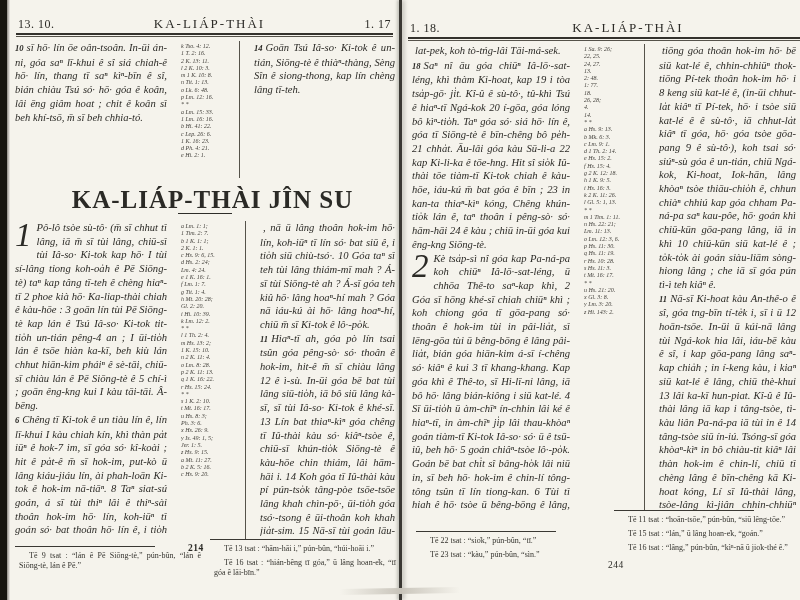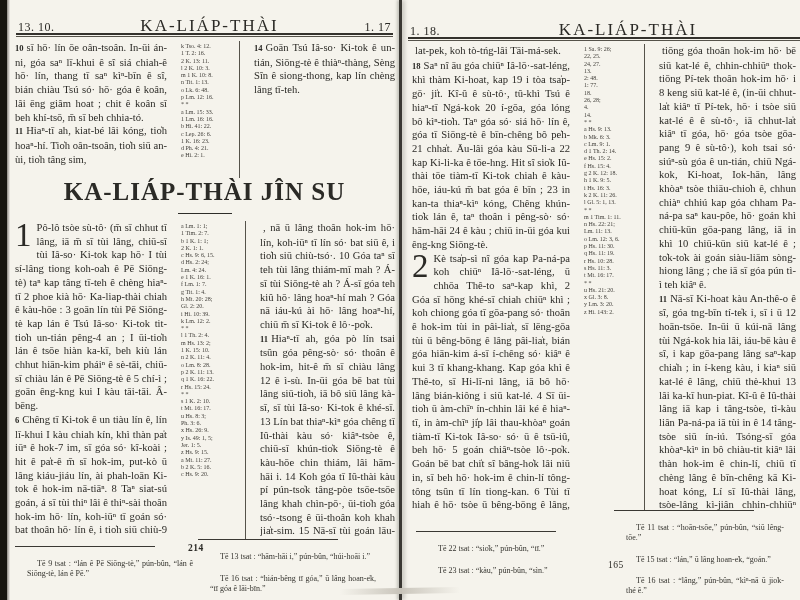--- a/index.html
+++ b/index.html
@@ -13,48 +13,48 @@
   .sheet{position:relative;width:800px;height:600px;background:#0ea5e9;}
   .edge{position:absolute;left:0;top:0;width:7px;height:600px;background:#17160f;}
   .edge2{position:absolute;left:7px;top:0;width:3px;height:600px;background:linear-gradient(90deg,#8d8a82,#f3f1ea);}
   .gutter{position:absolute;left:399px;top:0;width:3px;height:600px;background:#3a3833;box-shadow:2px 0 4px rgba(60,58,50,.35), -2px 0 3px rgba(60,58,50,.25);}
   .page{position:absolute;top:0;height:600px;background:#f5f3ec;}
   .page.left{left:10px;width:389px;}
   .page.right{left:402px;width:452px;}
 
   .running-head{position:absolute;top:16px;left:8px;right:8px;display:flex;justify-content:space-between;align-items:baseline;font-size:12px;letter-spacing:.5px;}
   .page.right .running-head{top:20px;}
-  .running-head .book{letter-spacing:2px;font-size:17px;}
+  .running-head .book{letter-spacing:2px;font-size:13px;}
   .headrule{position:absolute;left:6px;right:6px;border-top:2px solid #33312c;}
   .headrule:after{content:"";display:block;margin-top:1px;border-top:1px solid #55524a;}
   .page.left .headrule{top:33px;}
   .page.right .headrule{top:37px;}
 
-  .cols{position:absolute;display:grid;column-gap:14px;overflow:hidden;}
+  .cols{position:absolute;display:grid;column-gap:14px;overflow:hidden;font-style:italic;}
   .page.left .cols{left:5px;width:380px;}
   .cols.topsec{top:41px;height:137px;grid-template-columns:152px 44px 1px 1fr;}
   .cols.ch1{top:221px;height:318px;grid-template-columns:152px 50px 1px 1fr;}
   .page.right .cols.mainsec{top:44px;left:10px;width:384px;height:466px;grid-template-columns:158px 46px 1px 1fr;}
 
   .txt{font-size:10.6px;line-height:13.7px;text-align:justify;overflow:hidden;}
   .txt p{margin:0;}
   .vn{font-weight:700;font-size:8.6px;padding-right:3px;}
   .vrule{background:#55524a;width:1px;}
   .refs{font-size:6px;line-height:7.3px;color:#403e39;white-space:pre-line;overflow:hidden;padding-top:2px;text-align:left;}
 
-  .booktitle{position:absolute;top:178px;left:0;width:100%;margin:0;text-align:center;font-size:25px;font-weight:700;letter-spacing:1px;}
+  .booktitle{position:absolute;top:178px;left:0;width:100%;margin:8px;text-align:center;font-size:25px;font-weight:700;letter-spacing:1px;}
   .titlerule{position:absolute;top:213px;left:calc(50% - 27px);width:54px;border-top:1.5px solid #2e2d29;}
 
   .dropcap{float:left;font-size:33px;line-height:27px;font-weight:400;margin:1px 5px 0 0;}
 
   .fnblock{position:absolute;background:#f5f3ec;font-size:8px;line-height:9.8px;text-align:justify;color:#34332e;}
   .fnblock .fnrule{border-top:1px solid #3a3833;width:140px;margin-bottom:2px;}
-  .fnblock p{margin:12px;text-indent:10px;}
+  .fnblock p{margin:4px;text-indent:10px;}
   .fn-l1{left:5px;top:546px;width:190px;}
-  .fn-l2{left:188px;top:539px;width:190px;}
+  .fn-l2{left:200px;top:539px;width:190px;}
   .fn-r1{left:14px;top:531px;width:196px;}
   .fn-r2{left:212px;top:510px;width:182px;}
 
   .pgnum{position:absolute;font-size:9.5px;letter-spacing:.5px;}
   .pg-214{left:178px;top:543px;font-weight:bold;}
   .pg-215{left:206px;top:560px;}
   .smudge{position:absolute;left:340px;top:588px;width:120px;height:6px;background:linear-gradient(90deg,transparent,#c9c5bb,transparent);transform:rotate(-1deg);}
 </style>
 </head>
 <body>
@@ -67,21 +67,20 @@
     <header class="running-head">
       <span>13. 10.</span>
       <span class="book">KA-LIÁP-THÀI</span>
       <span>1. 17</span>
     </header>
     <div class="headrule"></div>
 
     <div class="cols topsec">
       <div class="txt">
         <p class="vs"><span class="vn">10</span><span>sī hō· lín ōe oân-tsoân. In-ūi án-ni, góa saⁿ lī-khui ê sî siá chiah-ê hō· lín, thang tī saⁿ kìⁿ-bīn ê sî, bián chiàu Tsú só· hō· góa ê koân, lâi ēng giâm hoat ; chit ê koân sī beh khí-tsō, m̄ sī beh chhia-tó.</span></p>
-        <p class="vs"><span class="vn">11</span><span>Hiaⁿ-tī ah, kiat-bé lâi kóng, tio̍h hoaⁿ-hí. Tio̍h oân-tsoân, tio̍h siū an-ùi, tio̍h tâng sim,</span></p>
       </div>
       <div class="refs">k Tso. 4: 12.
 1 T. 2: 16.
 2 K. 13: 11.
 l 2 K. 10: 3.
 m 1 K. 10: 8.
 n Tit. 1: 13.
 o Lk. 6: 48.
 p Lm. 12: 16.
 *   *
@@ -222,18 +221,18 @@
       <div class="fnrule"></div>
       <p>Tē 22 tsat : “sio̍k,” pún-bûn, “tī.”</p>
       <p>Tē 23 tsat : “kàu,” pún-bûn, “sìn.”</p>
     </div>
     <div class="fnblock fn-r2">
       <div class="fnrule"></div>
       <p>Tē 11 tsat : “hoān-tsōe,” pún-bûn, “siū lêng-tōe.”</p>
       <p>Tē 15 tsat : “lán,” ū lâng hoan-e̍k, “goán.”</p>
       <p>Tē 16 tsat : “lâng,” pún-bûn, “kìⁿ-nā ū jio̍k-thé ê.”</p>
     </div>
-    <div class="pgnum pg-215">165</div>
+    <div class="pgnum pg-215">244</div>
   </section>
 
   <div class="gutter"></div>
   <div class="smudge"></div>
 </div>
 
 </body></html>

